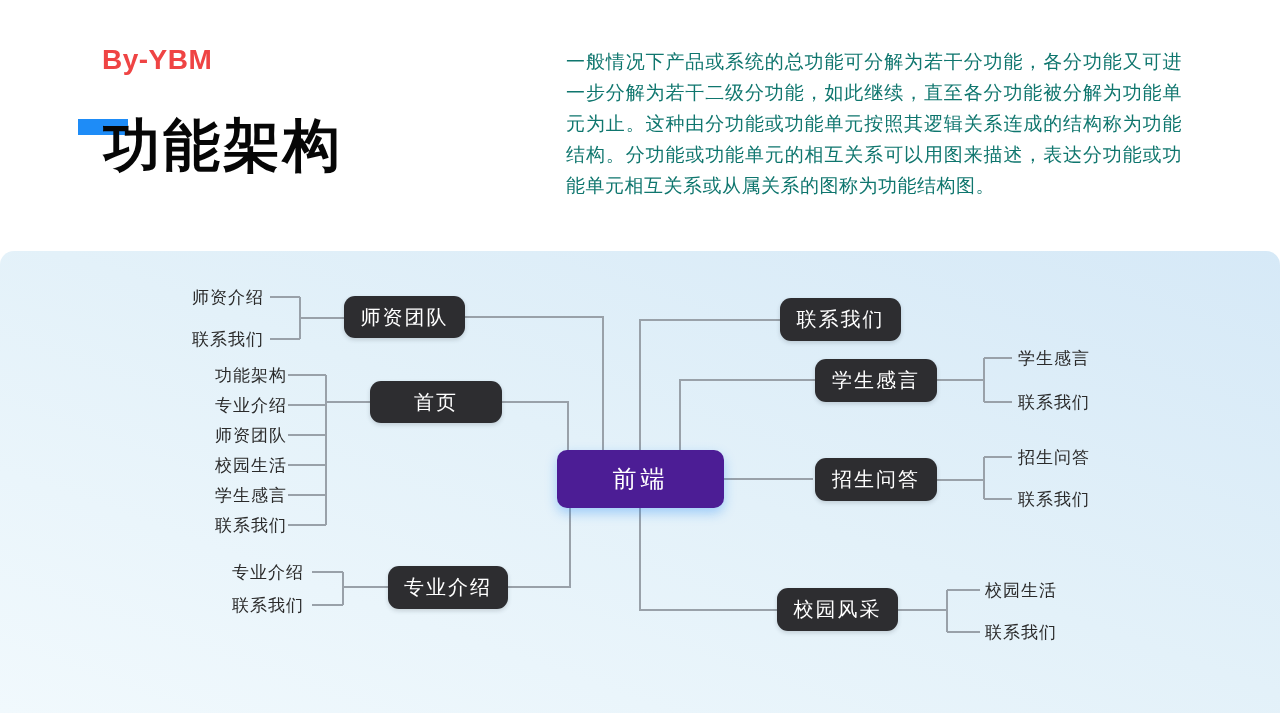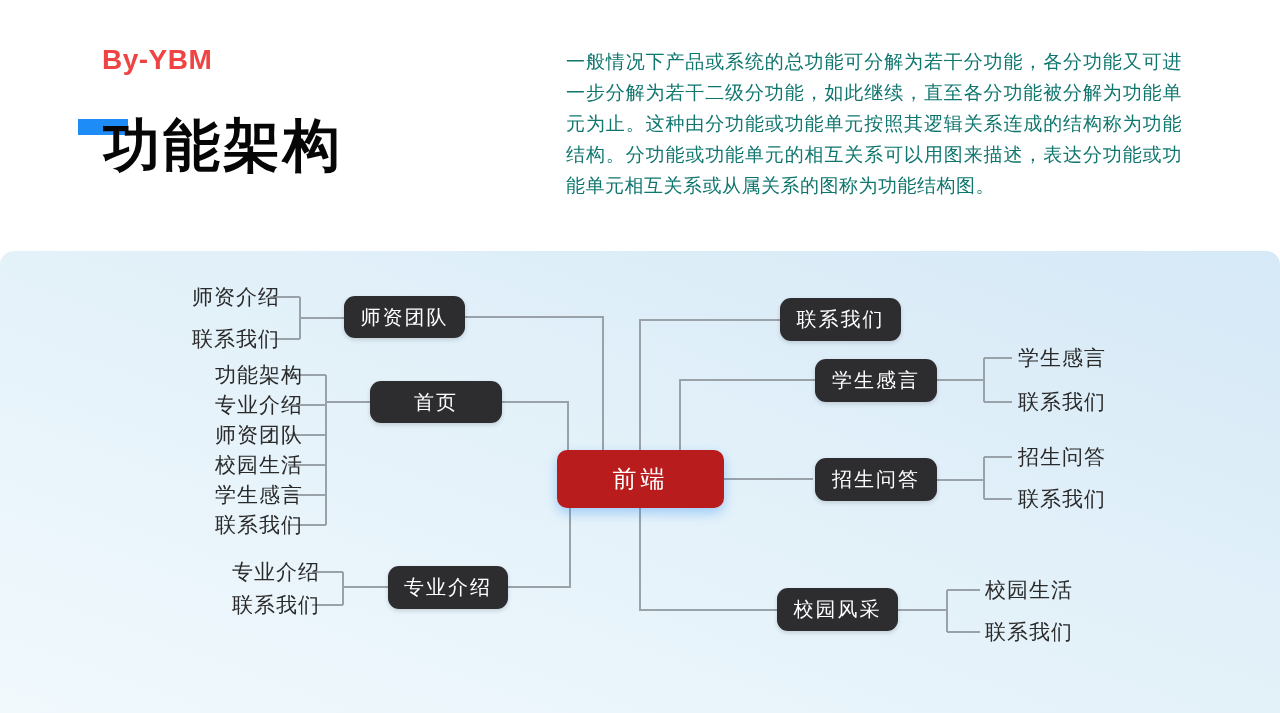--- a/index.html
+++ b/index.html
@@ -23,24 +23,24 @@
          border-radius:14px 14px 0 0;
          background:linear-gradient(to bottom left,#d6e9f7 0%,#e3f1f9 48%,#f1f9fd 100%);}
   svg.connectors{position:absolute;left:0;top:0;width:1280px;height:713px;
          pointer-events:none;}
   svg.connectors path{stroke:#99a1a9;stroke-width:2;fill:none;}
 
   
   .node{position:absolute;background:#2d2d30;color:#ffffff;border-radius:11px;
         display:flex;align-items:center;justify-content:center;
         font-size:20px;letter-spacing:2px;box-shadow:0 2px 4px rgba(40,50,60,.18);}
-  .node.root{background:#b91c1c;border-radius:10px;font-size:24px;letter-spacing:4px;
+  .node.root{background:#4c1d95;border-radius:10px;font-size:24px;letter-spacing:4px;
         box-shadow:0 5px 12px rgba(30,136,245,.35);}
   .leaf{position:absolute;height:26px;display:flex;align-items:center;
-        font-size:21px;color:#2a2a2a;letter-spacing:1px;}
+        font-size:17px;color:#2a2a2a;letter-spacing:1px;}
 </style>
 </head>
 <body>
 
 <div class="page">
 
   <div class="byline">By-YBM</div>
   <div class="title-accent"></div>
   <h1 class="page-title">功能架构</h1>
   <p class="description">一般情况下产品或系统的总功能可分解为若干分功能，各分功能又可进一步分解为若干二级分功能，如此继续，直至各分功能被分解为功能单元为止。这种由分功能或功能单元按照其逻辑关系连成的结构称为功能结构。分功能或功能单元的相互关系可以用图来描述，表达分功能或功能单元相互关系或从属关系的图称为功能结构图。</p>

